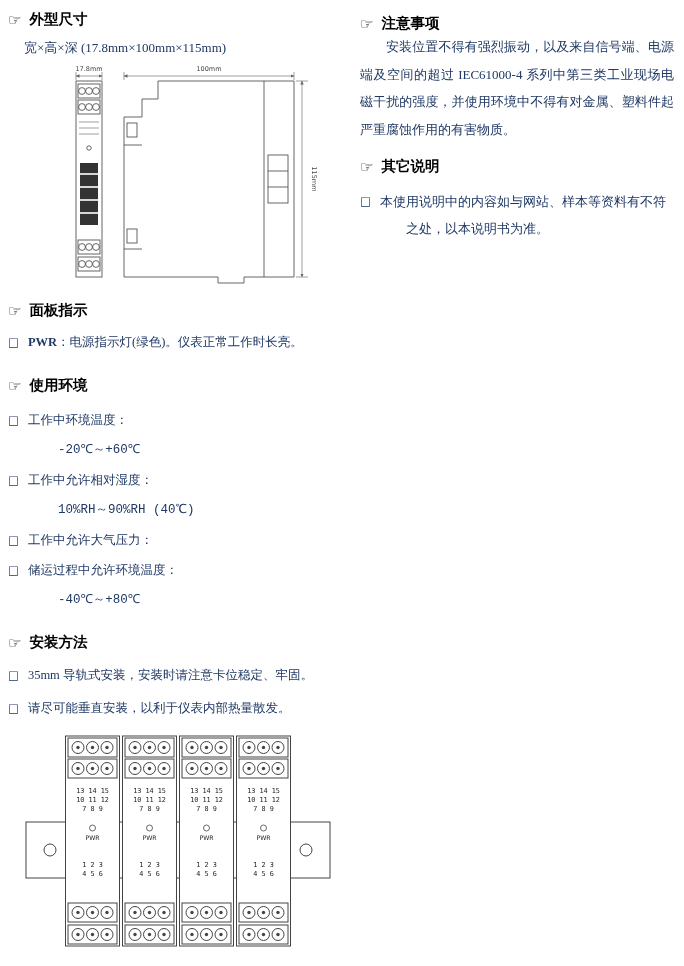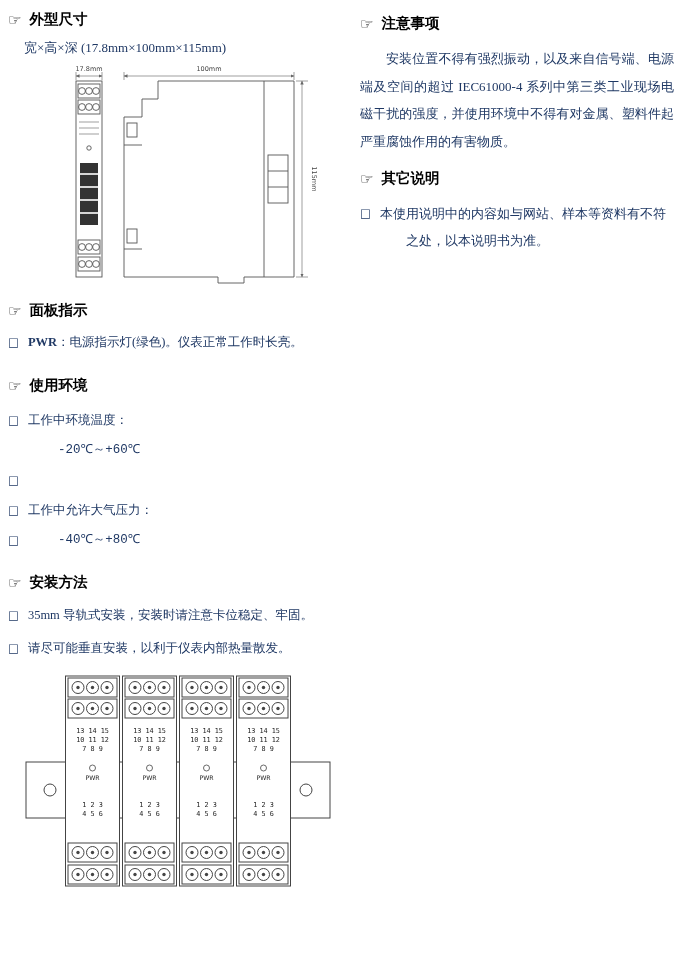--- a/index.html
+++ b/index.html
@@ -36,21 +36,21 @@
   .h-env    { margin-top:24px; }
   .env-list { margin-top:10px; }
   .env-item { line-height:30px; }
   .env-item .bi-value { margin-left:30px; line-height:30px;font-family:Liberation Mono, monospace; }
   .h-install { margin-top:18px; }
   .install-list { margin-top:12px; }
   .install-item { line-height:22px; margin-bottom:11px; }
 
   .h-notice { margin-top:4px; }
   .notice-par {
-    margin-top:12px; font-size:13px; line-height:27.5px;
+    font-size:13px; line-height:27.5px;
     text-align:justify; text-indent:2em;
   }
   .h-other { margin-top:14px; }
   .other-item { margin-top:12px; font-size:13px; line-height:27px; }
   .other-item .ot-text { padding-left:2em; text-indent:-2em; }
 
   
   .draw    { fill:none; stroke:#555; stroke-width:0.9; }
   .dimline { stroke:#777; stroke-width:0.7; fill:none; }
   .dimtext { font-family:"DejaVu Sans", sans-serif; font-size:6.5px; fill:#444; }
@@ -168,30 +168,35 @@
     <div class="env-list">
       <div class="bullet-item env-item">
         <span class="sq">□</span>
         <div>
           <div class="bi-label">工作中环境温度：</div>
           <div class="bi-value">-20℃～+60℃</div>
         </div>
       </div>
       <div class="bullet-item env-item">
         <span class="sq">□</span>
+        <div>
+          <div class="bi-label">工作中允许相对湿度：</div>
+          <div class="bi-value">10%RH～90%RH (40℃)</div>
+        </div>
       </div>
       <div class="bullet-item env-item">
         <span class="sq">□</span>
         <div>
           <div class="bi-label">工作中允许大气压力：</div>
         </div>
       </div>
       <div class="bullet-item env-item">
         <span class="sq">□</span>
         <div>
+          <div class="bi-label">储运过程中允许环境温度：</div>
           <div class="bi-value">-40℃～+80℃</div>
         </div>
       </div>
     </div>
 
     <div class="heading h-install">
       <span class="hand">☞</span>
       <span>安装方法</span>
     </div>
 

